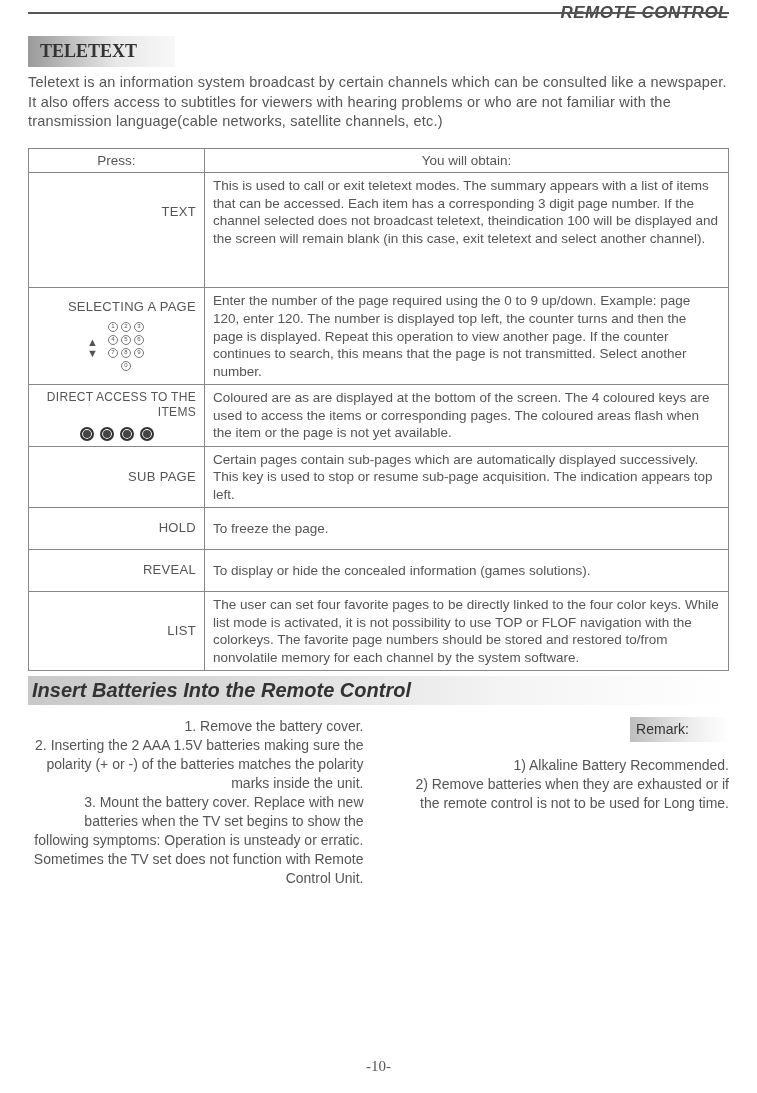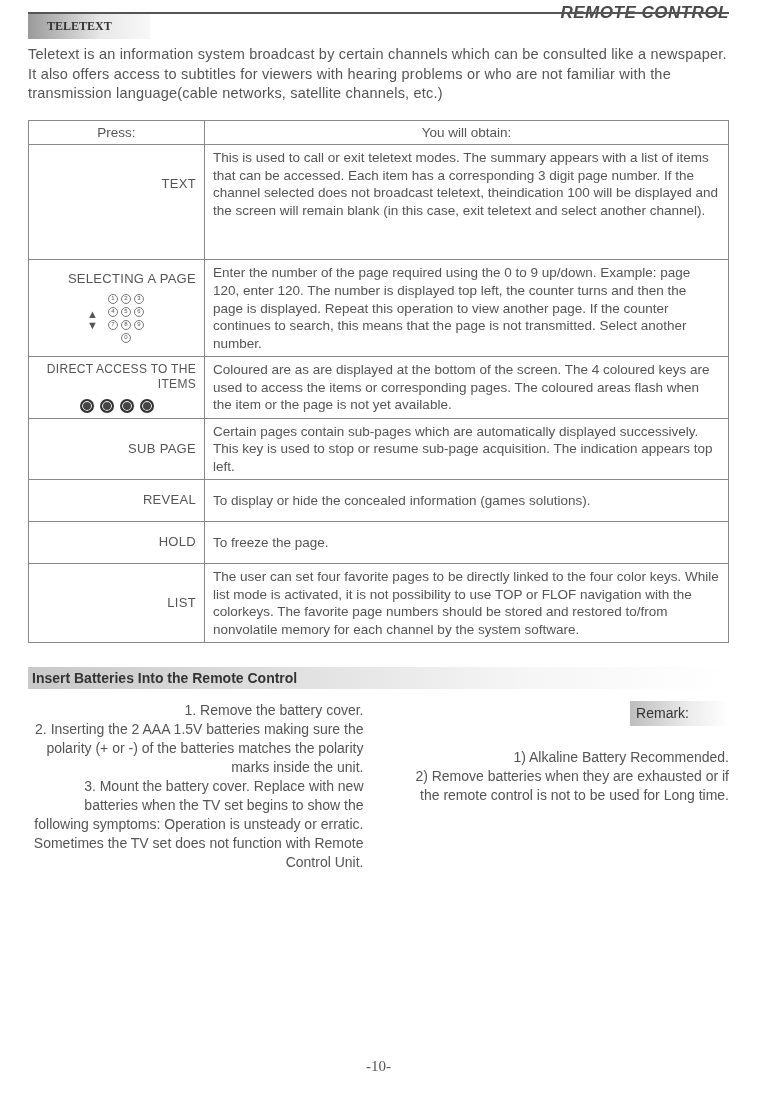--- a/index.html
+++ b/index.html
@@ -23,24 +23,25 @@
       right: 28px;
       top: 3px;
       font-weight: bold;
       font-style: italic;
       font-size: 17px;
       color: #4a4a4a;
       letter-spacing: 0.5px;
     }
     .section-tag {
       display: inline-block;
-      padding: 5px 38px 5px 19px;
+      margin-top: 22px;
+      padding: 5px 38px 5px 12px;
       background: linear-gradient(to right, #9a9a9a 0%, #e8e8e8 60%, #f8f8f8 100%);
       font-weight: bold;
-      font-size: 12px;
+      font-size: 18px;
       color: #333;
       font-family: "Times New Roman", serif;
     }
     .intro {
       margin-top: 6px;
       font-size: 14.5px;
       line-height: 1.35;
       color: #555;
       letter-spacing: 0.2px;
     }
@@ -85,43 +86,44 @@
       border: 1px solid #777;
       border-radius: 50%;
       font-size: 6px;
       display: flex;
       align-items: center;
       justify-content: center;
     }
     .color-dots { display:flex; justify-content:center; gap:6px; margin-top:6px; }
     .dot { width:14px; height:14px; border-radius:50%; background:#444; border:2px solid #333; box-shadow: inset 0 0 0 1px #fff; }
     .batt-heading {
-      margin-top: 24px;
+      margin-top: 5px;
       padding: 3px 8px 3px 4px;
       background: linear-gradient(to right, #c8c8c8 0%, #f5f5f5 70%, #fff 100%);
       display: inline-block;
       font-weight: bold;
-      font-size: 14px;
+      font-size: 20px;
       color: #333;
       width: 100%;
+      font-style: italic;
     }
     .two-col {
       display: flex;
       gap: 30px;
       margin-top: 12px;
       text-align: right;
     }
     .two-col > div { flex: 1; font-size: 14px; color: #555; line-height: 1.35; }
     .remark-tag {
       display: inline-block;
       padding: 3px 40px 3px 6px;
       background: linear-gradient(to right, #bdbdbd 0%, #ececec 60%, #fff 100%);
       font-size: 14px;
       color: #333;
-      margin-bottom: 22px;
+      margin-bottom: 14px;
     }
     .page-num {
       position: absolute;
       bottom: 18px;
       left: 50%;
       transform: translateX(-50%);
       font-size: 15px;
       color: #555;
       font-family: Liberation Serif, serif;
     }
@@ -190,29 +192,29 @@
     <td>Coloured are as are displayed at the bottom of the screen. The 4 coloured keys are used to access the items or corresponding  pages. The coloured areas flash when the item or the page is  not yet available.</td>
   </tr>
   <tr>
     <td class="col-press">
           <div class="lbl">SUB PAGE</div>
         </td>
     <td>Certain pages contain sub-pages which are automatically displayed successively. This key is used to stop or resume sub-page  acquisition. The indication  appears top left.</td>
   </tr>
   <tr>
     <td class="col-press" style="padding:12px 8px">
+          <div class="lbl">HOLD</div>
+        </td>
+    <td style="vertical-align:middle">To freeze the page.</td>
+  </tr>
+  <tr>
+    <td class="col-press" style="padding:12px 8px">
           <div class="lbl">REVEAL</div>
         </td>
     <td style="vertical-align:middle">To display or hide the concealed information (games solutions).</td>
-  </tr>
-  <tr>
-    <td class="col-press" style="padding:12px 8px">
-          <div class="lbl">HOLD</div>
-        </td>
-    <td style="vertical-align:middle">To freeze the page.</td>
   </tr>
   <tr>
     <td class="col-press">
           <div class="lbl">LIST</div>
         </td>
     <td>The user can set four favorite pages to be directly linked to the four color keys. While list mode is activated, it is not possibility to use TOP or FLOF navigation with the colorkeys. The favorite page numbers should be stored and restored to/from nonvolatile memory for each channel by the system software.</td>
   </tr>
 </tbody>
   </table>
 

